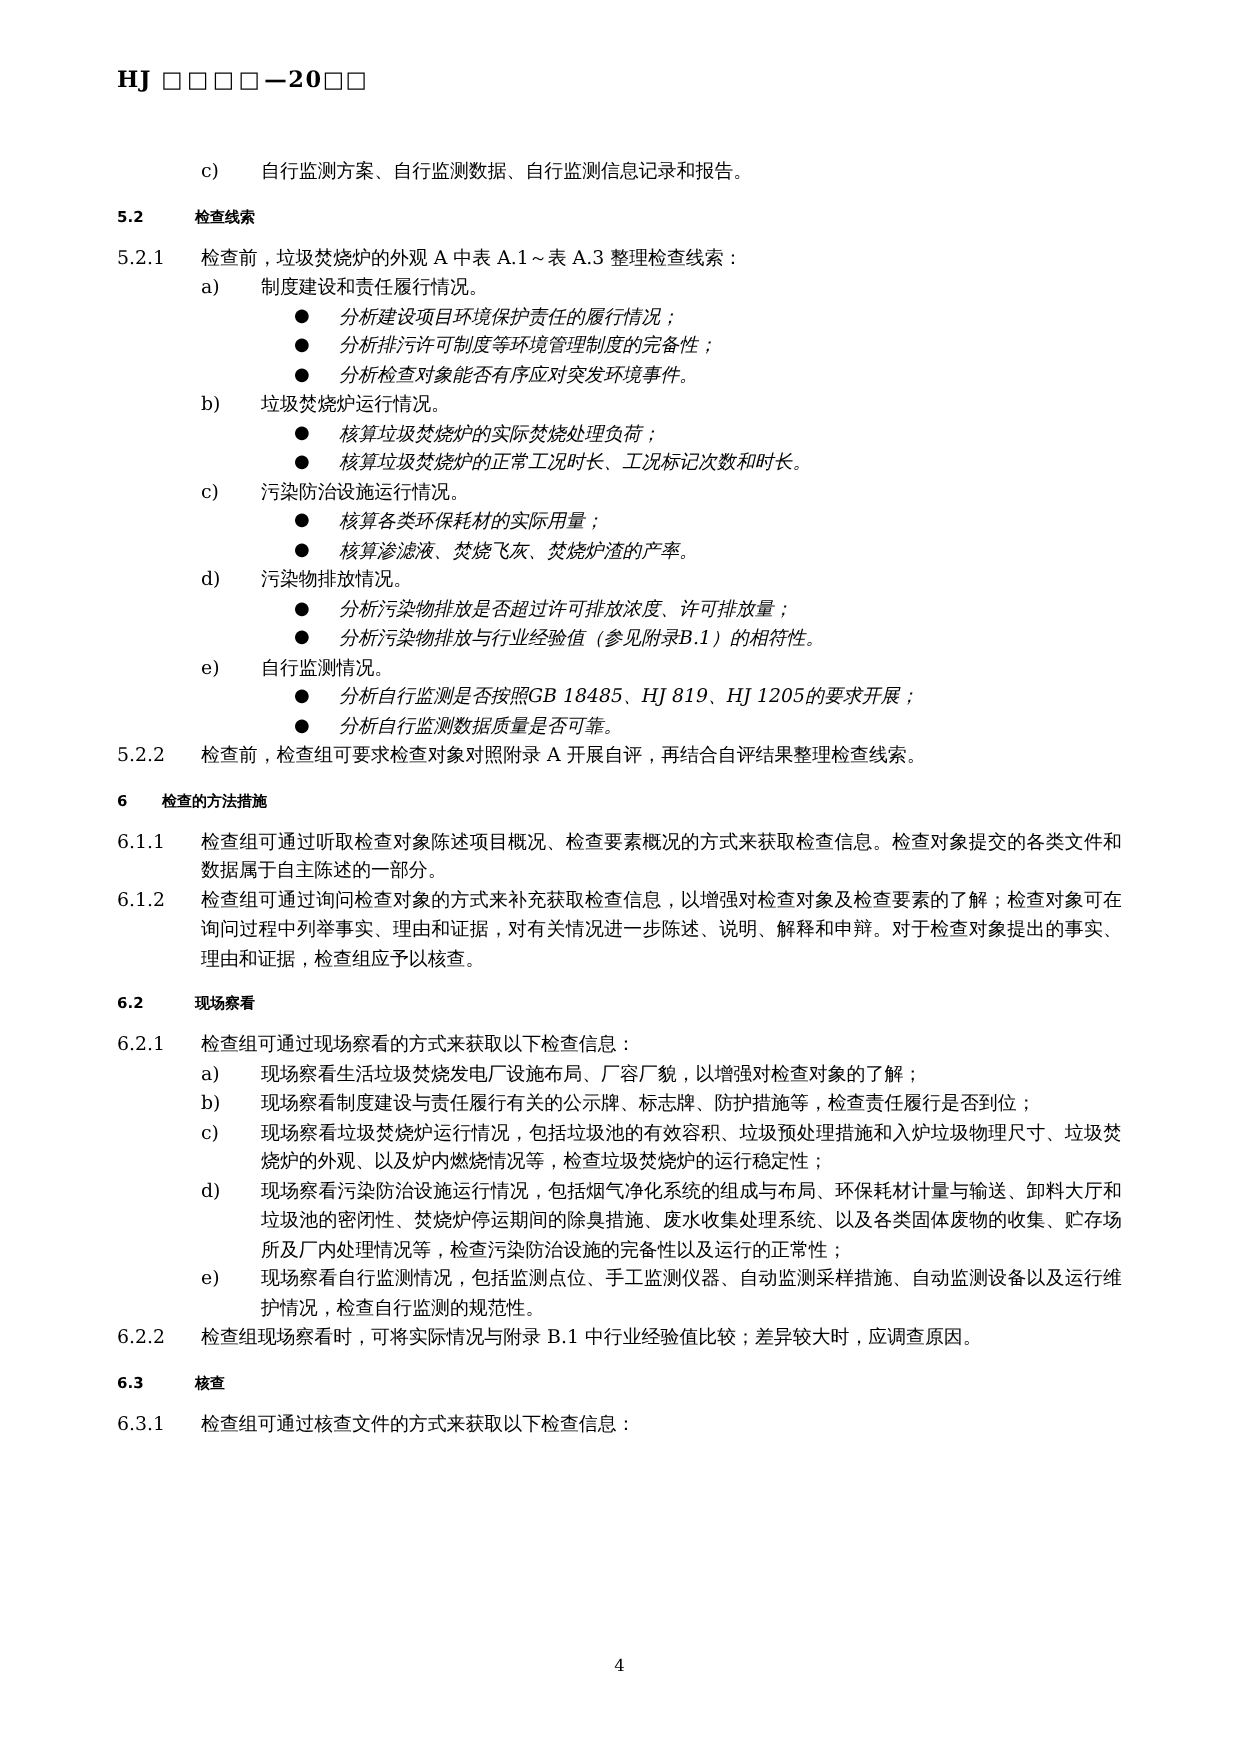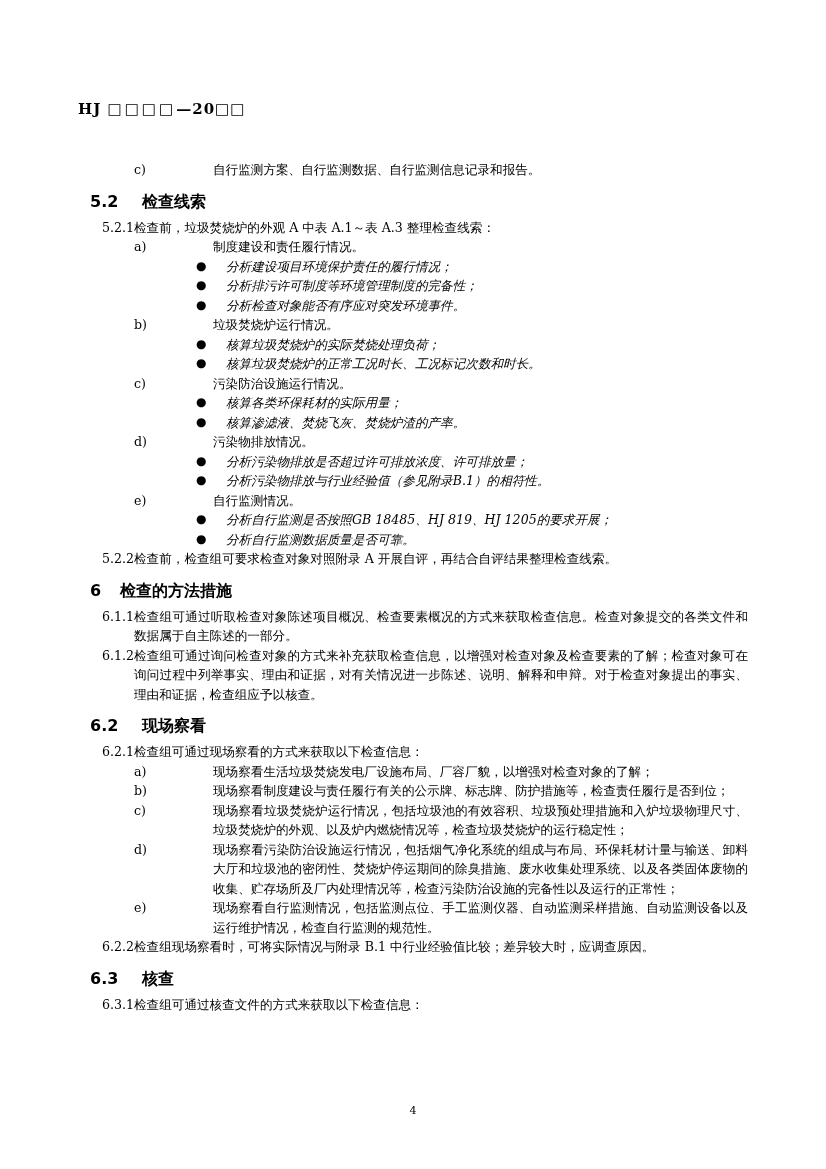--- a/index.html
+++ b/index.html
@@ -14,58 +14,57 @@
     color: #000000;
     position: relative;
     overflow: hidden;
   }
   .page {
     position: absolute;
     left: 0; top: 0;
     width: 826px;
     height: 943px;
     box-sizing: border-box;
-    padding: 100px 78px 60px 78px;
+    padding: 44px 78px 60px 78px;
   }
   .header {
     font-family: "DejaVu Serif", "Liberation Serif", serif;
     font-weight: bold;
     font-size: 15px;
     letter-spacing: 1px;
     margin-bottom: 42px;
   }
   .header .boxes {
     letter-spacing: 3px;
     font-weight: normal;
   }
   .sec-head {
     font-family: "DejaVu Sans", "Liberation Sans", sans-serif;
     font-weight: bold;
-    font-size: 16px;
+    font-size: 10px;
     line-height: 20px;
-    margin: 12px 0 6px 12px;
+    margin: 12px 0 6px 0;
   }
   .sec-head .num {
     display: inline-block;
     width: 52px;
   }
   .sec-head .num.wide {
     width: 30px;
   }
   .para {
     display: flex;
     align-items: flex-start;
     font-family: "DejaVu Serif", "Liberation Serif", serif;
     font-size: 12.6px;
     line-height: 19.5px;
   }
   .para .lbl {
     flex: 0 0 auto;
     width: 56px;
-    text-align: right;
   }
   .para .txt {
     flex: 1 1 auto;
     text-align: justify;
   }
 
   
   .lettered {
     display: flex;
     align-items: flex-start;
@@ -74,21 +73,20 @@
     line-height: 19.5px;
     margin-left: 56px;
   }
   .lettered .lbl {
     flex: 0 0 auto;
     width: 40px;
   }
   .lettered .txt {
     flex: 1 1 auto;
     text-align: justify;
-    margin-left: 39px;
   }
 
   
   .bullet {
     display: flex;
     align-items: flex-start;
     font-family: "DejaVu Serif", "Liberation Serif", serif;
     font-size: 12.6px;
     line-height: 19.5px;
     margin-left: 118px;

